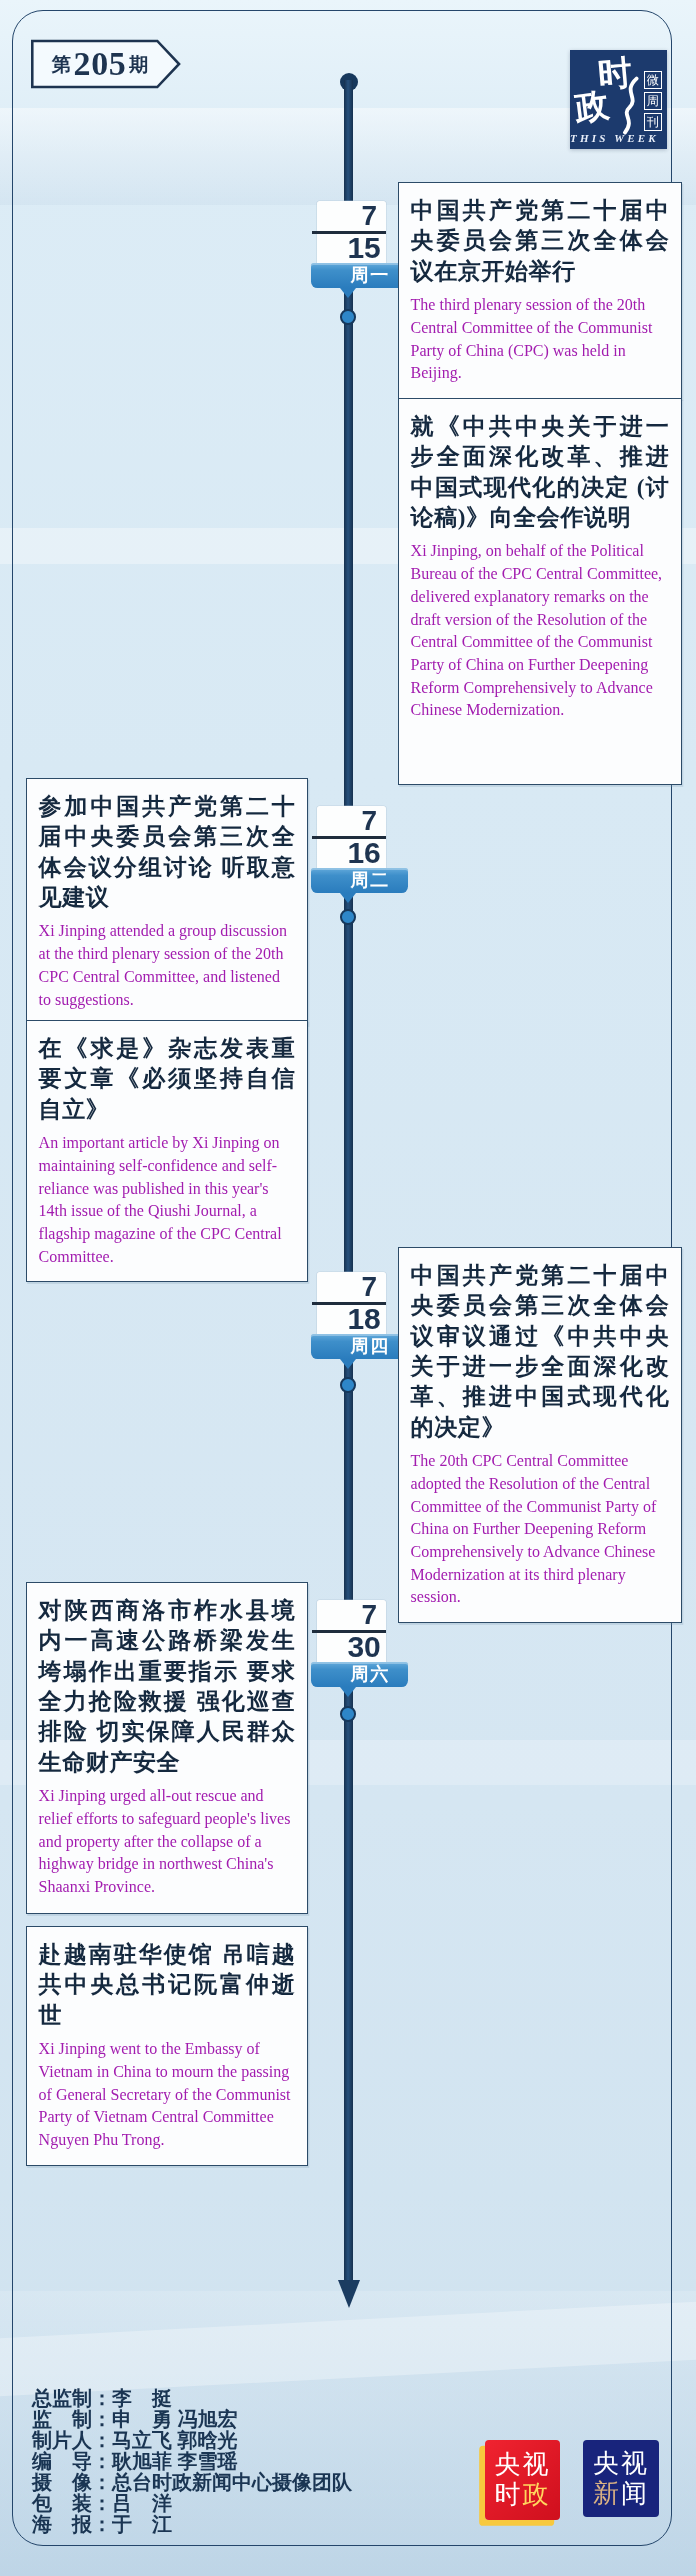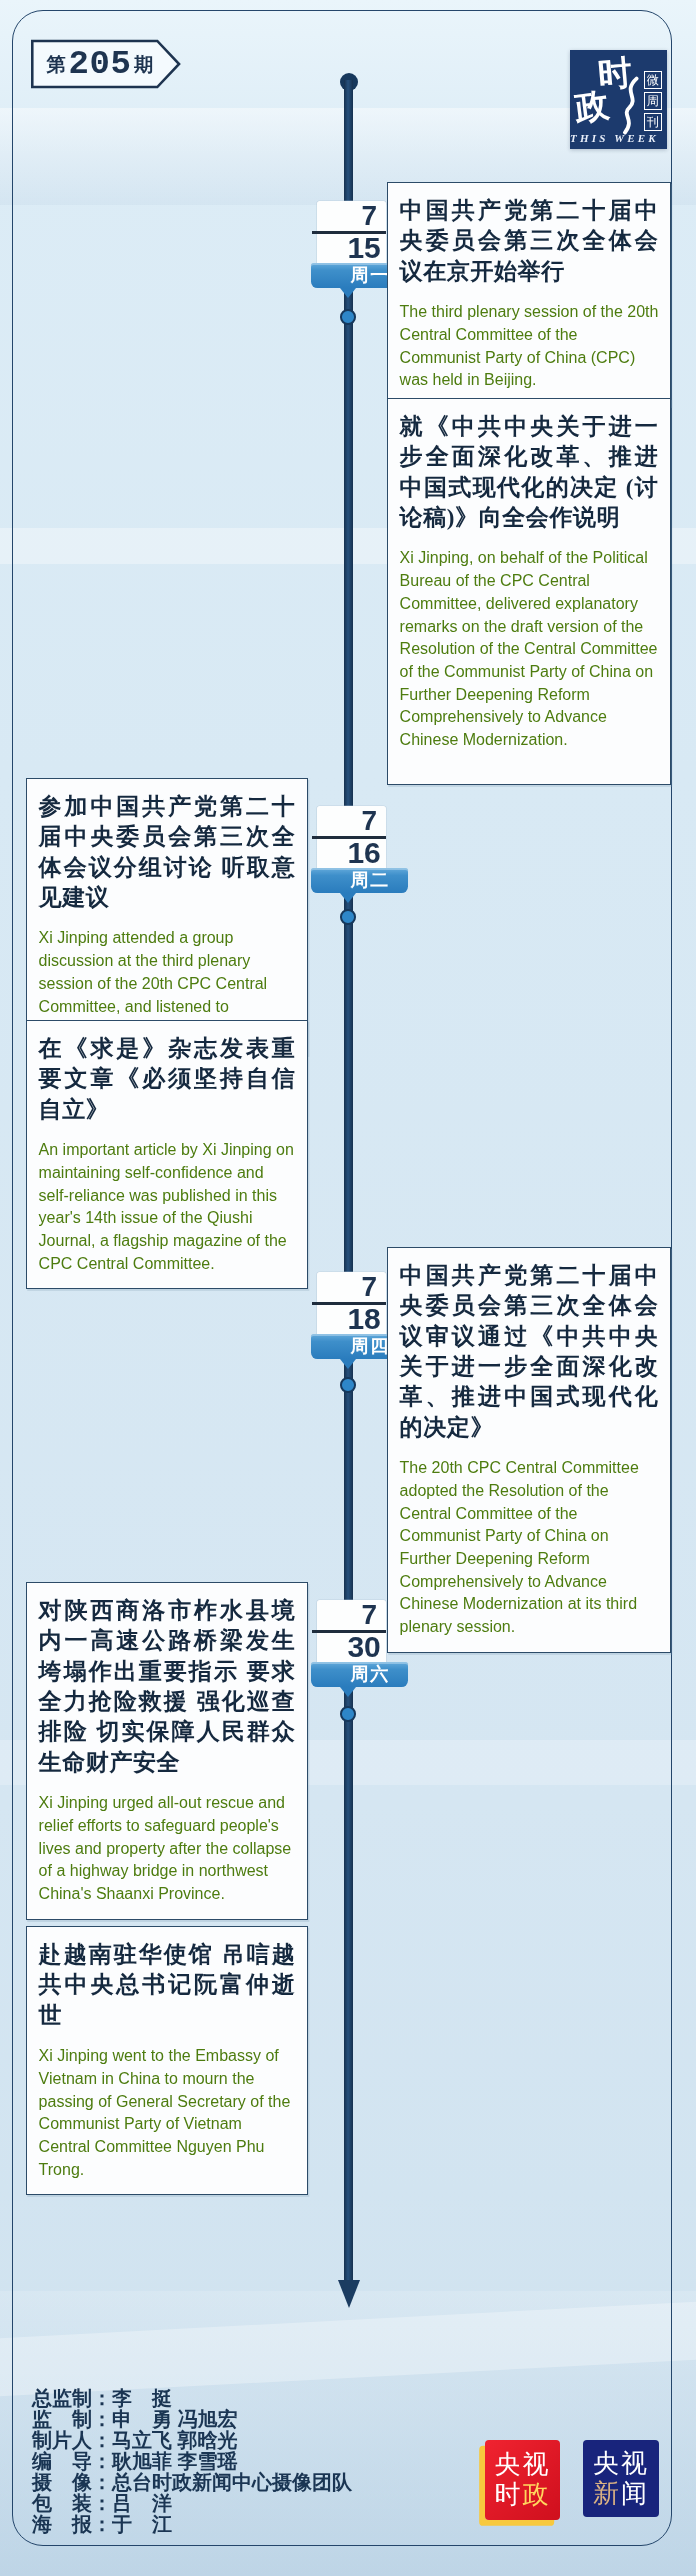--- a/index.html
+++ b/index.html
@@ -12,21 +12,21 @@
   .wash-band2{top:1740px;height:45px;background:rgba(255,255,255,.22);}
   .wash-bottom{top:2291px;height:285px;background:linear-gradient(180deg,rgba(255,255,255,.15),rgba(173,200,222,.5));}
   .wash-rib{position:absolute;top:2320px;left:-39px;width:773px;height:58px;background:rgba(255,255,255,.3);transform:skewY(-3deg);}
   .frame{position:absolute;left:12.2px;top:9.7px;width:658px;height:2534px;border:1.9px solid #24466b;border-radius:31px;}
 
   
   .issue{position:absolute;left:30px;top:39px;width:152px;height:50px;}
   .issue svg{position:absolute;left:0;top:0;}
   .issue .txt{position:absolute;left:9px;top:0;width:122px;height:50px;display:flex;align-items:center;justify-content:center;gap:2.6px;color:#1e3450;}
   .issue .sm{font-family:"Liberation Serif","DejaVu Serif",serif;font-size:19.3px;font-weight:700;}
-  .issue .num{font-family:Liberation Mono, monospace;font-size:34px;font-weight:700;letter-spacing:0.6px;}
+  .issue .num{font-family:Liberation Serif, serif;font-size:34px;font-weight:700;letter-spacing:0.6px;}
 
   
   .brand{position:absolute;left:570px;top:50px;width:97px;height:99px;background:#1c3a6d;box-shadow:0 1.3px 3.9px rgba(20,40,70,.25);}
   .brand .shi{position:absolute;left:28px;top:1.3px;font-family:"Liberation Serif","DejaVu Serif",serif;font-size:34px;font-weight:700;color:#fff;transform:rotate(-5deg);}
   .brand .zheng{position:absolute;left:5.2px;top:34px;font-family:"Liberation Serif","DejaVu Serif",serif;font-size:34px;font-weight:700;color:#fff;transform:rotate(-7deg);}
   .brand .swoosh{position:absolute;left:46px;top:26px;}
   .brand .boxcol{position:absolute;right:5.2px;top:20.6px;display:flex;flex-direction:column;gap:3.2px;}
   .brand .bx{width:16px;height:16px;border:1.3px solid #fff;color:#fff;font-size:12.2px;line-height:16px;text-align:center;font-family:"Liberation Serif","DejaVu Serif",serif;}
   .brand .tag{position:absolute;left:0;bottom:5.2px;width:100%;color:#e9effa;font-family:"Liberation Serif","DejaVu Serif",serif;font-style:italic;font-size:11px;letter-spacing:3.2px;font-weight:700;}
 
@@ -42,24 +42,24 @@
   .m-line{position:absolute;left:-5.2px;top:30px;width:calc(100% + 5.2px);height:2.6px;background:#1f2d3d;}
   .m-den{position:absolute;right:5.2px;top:30px;font-size:30px;font-weight:700;color:#1e3450;}
   .m-band{position:relative;margin-left:-6.4px;width:calc(100% + 6.4px);height:24.5px;border-radius:2.6px 2.6px 6.4px 6.4px;
     background:linear-gradient(180deg,#63aadb 0%,#3e8fca 30%,#2a7cbd 100%);box-shadow:inset 0 1.9px 0 rgba(255,255,255,.3);
     color:#fff;font-size:18px;font-weight:700;letter-spacing:1.9px;text-align:center;line-height:24.5px;padding-left:22px;}
   .m-pointer{position:absolute;left:23px;width:0;height:0;border-left:8.4px solid transparent;border-right:8.4px solid transparent;border-top:10.3px solid #2a7cbd;}
   .tl-dot{position:absolute;left:340px;width:11.6px;height:11.6px;border:2.6px solid #16385c;border-radius:50%;background:#2e86c8;}
 
   
   .card{position:absolute;box-sizing:border-box;background:#fcfdfe;border:1.3px solid #2c4b68;padding:13px 11.6px;box-shadow:1.3px 1.9px 0 rgba(120,150,175,.25);}
-  .card-r{left:387px;width:284px;}
+  .card-r{left:398px;width:284px;}
   .card-l{left:26px;width:282px;}
   .c-title{font-family:"Liberation Serif","DejaVu Serif",serif;font-weight:700;font-size:23px;line-height:1.32;color:#15293f;text-align:justify;letter-spacing:0.6px;}
-  .c-desc{margin-top:14px;font-size:16px;line-height:1.42;color:#4d7c0f;}
+  .c-desc{margin-top:7px;font-size:16px;line-height:1.42;color:#a21caf;font-family:Liberation Serif, serif;}
 
   
   .credits{position:absolute;left:32px;top:2388px;font-size:20px;line-height:21px;color:#1a3553;font-weight:600;}
   .credits .row span{white-space:pre;}
 
   
   .flogo{position:absolute;box-sizing:border-box;border-radius:3.9px;display:flex;flex-direction:column;align-items:center;justify-content:center;line-height:1.15;font-weight:400;font-size:26px;letter-spacing:1.9px;color:#fff;}
   .flogo-red{left:485px;top:2440px;width:75px;height:80px;background:linear-gradient(135deg,#f02330,#cf0f1d);box-shadow:-5.8px 5.8px 0 0 #f7c93e;}
   .flogo-blue{left:583px;top:2440px;width:76px;height:77px;background:#18247c;}
   .gold{color:#ffd75e;}

